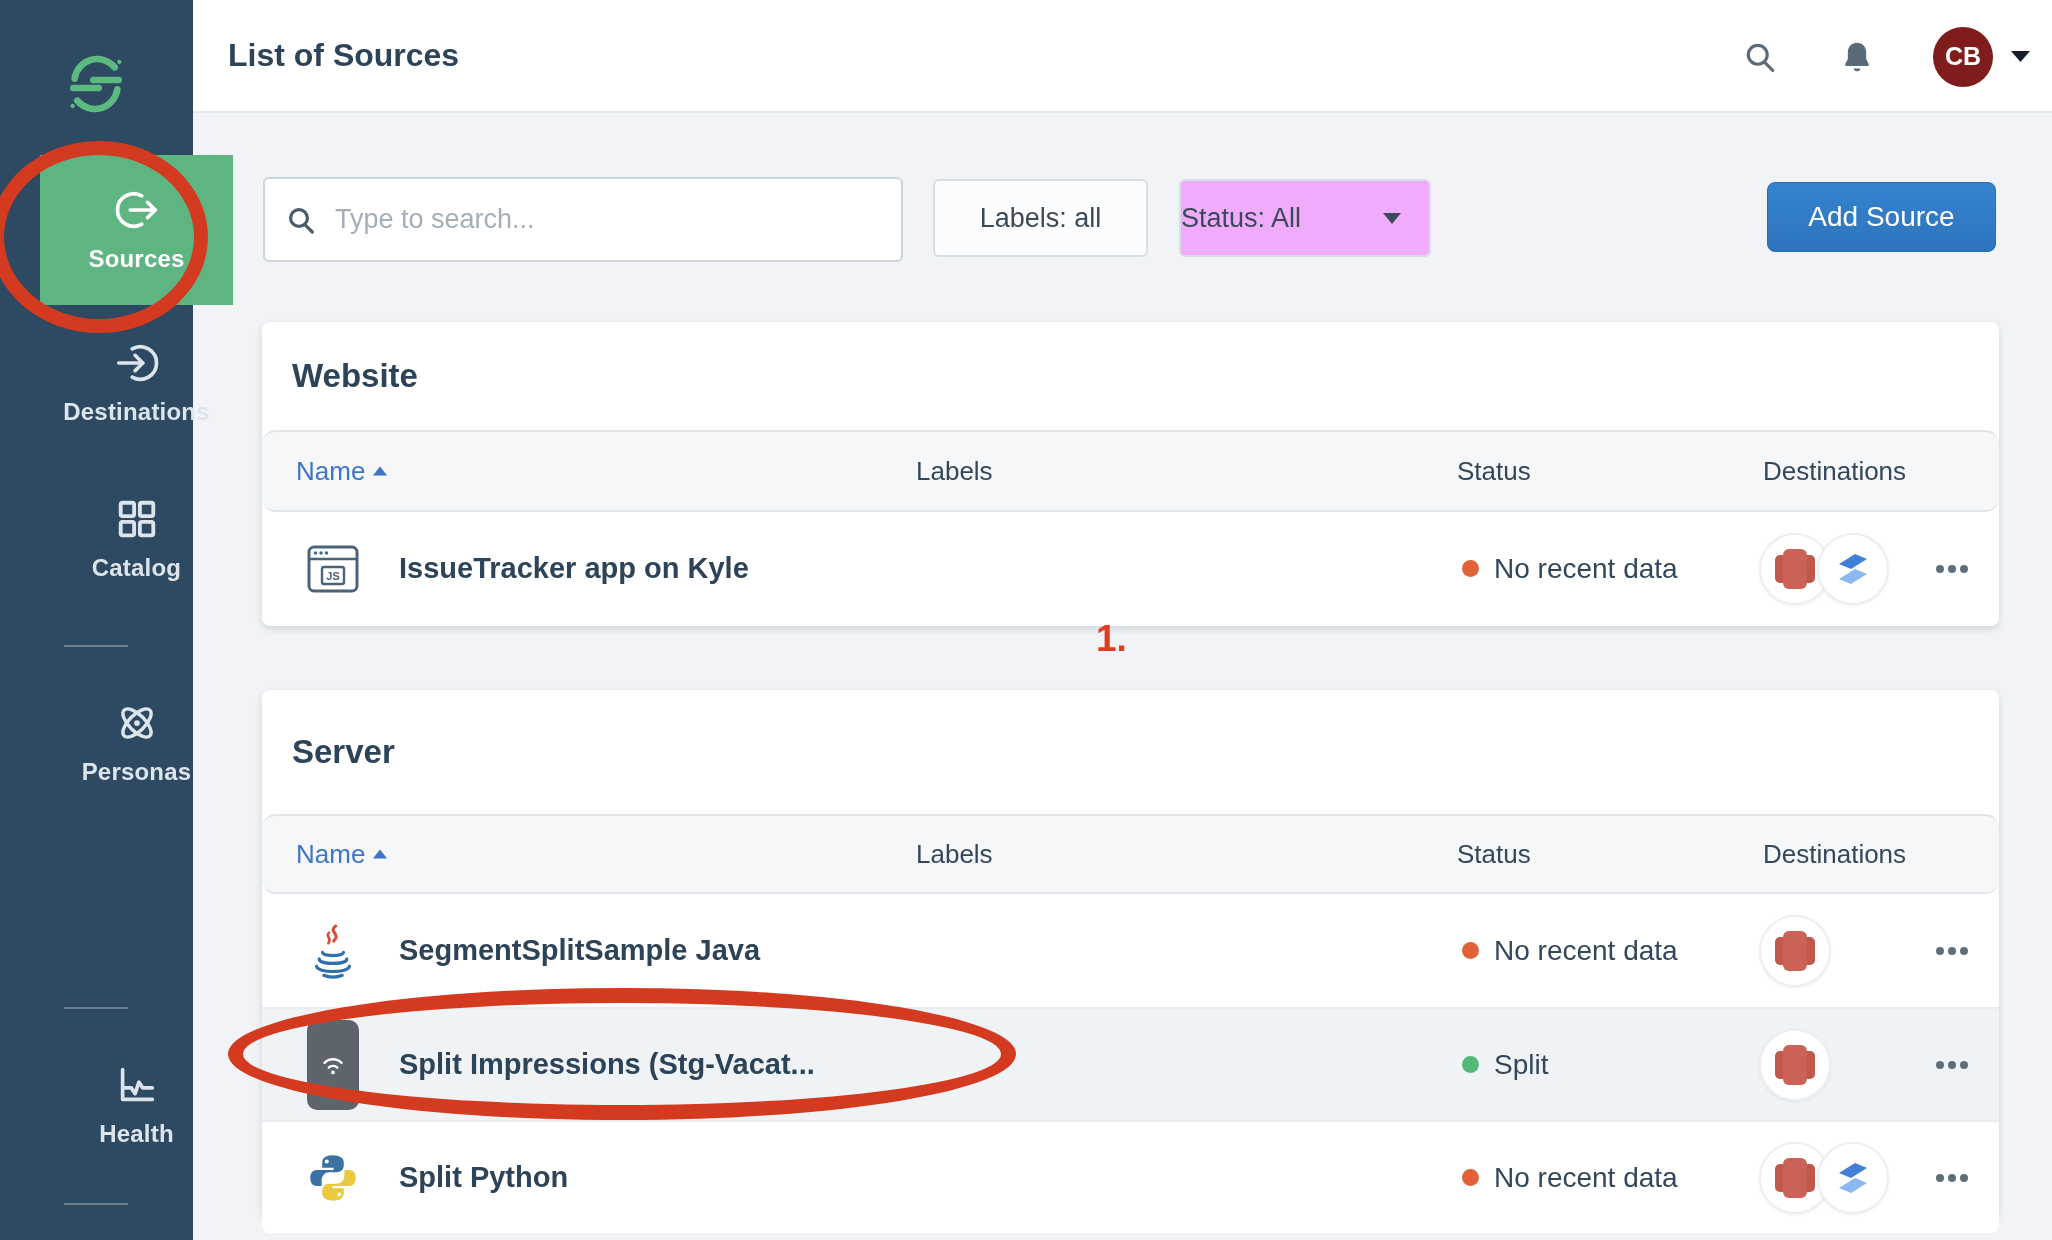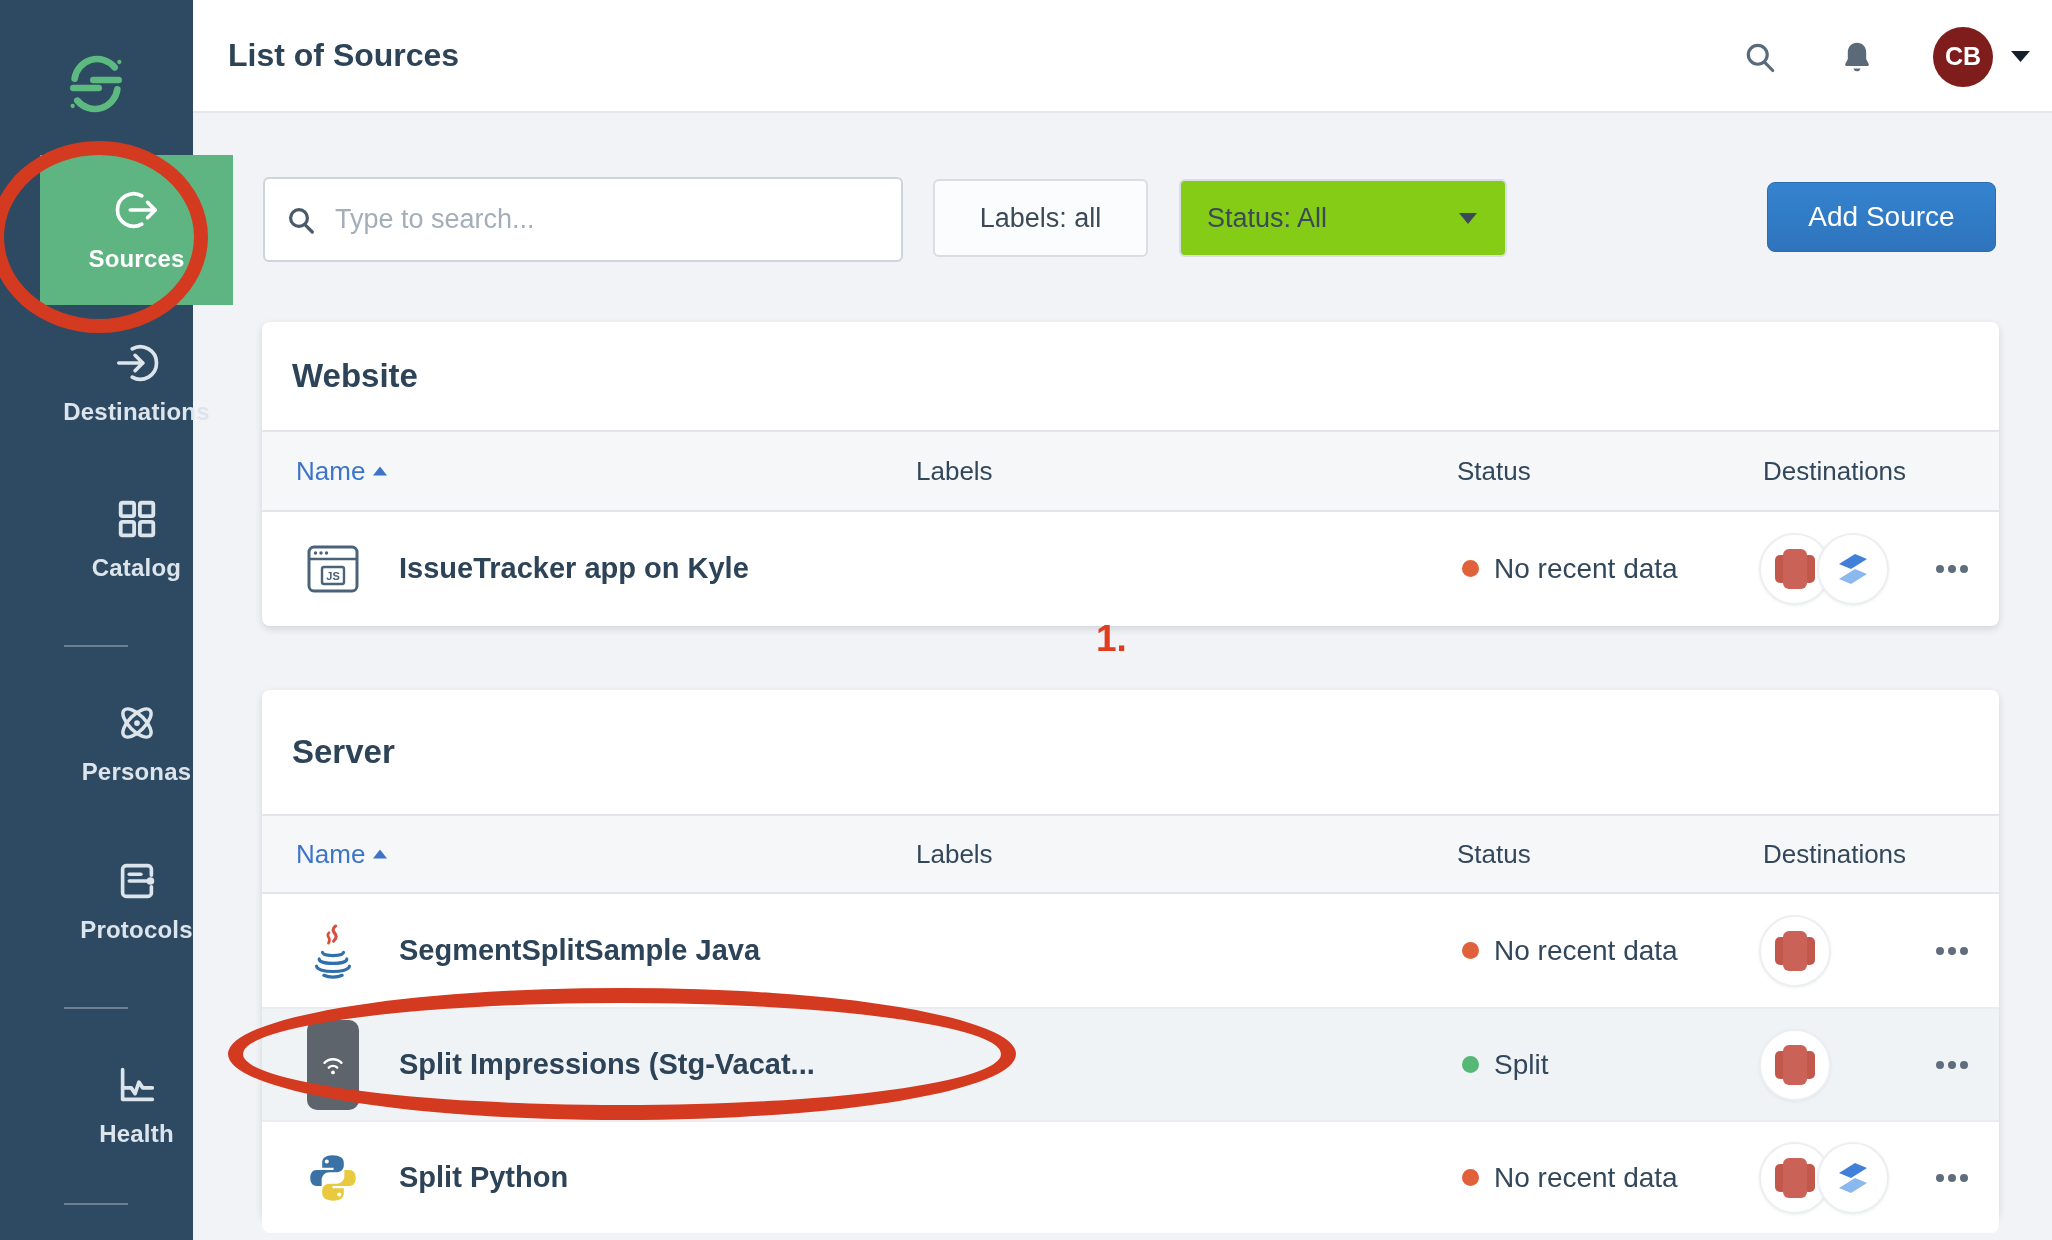--- a/index.html
+++ b/index.html
@@ -22,33 +22,33 @@
   .page-title { font-size:32px; font-weight:600; color:#2d4358; margin-left:35px; }
   .topbar-actions { position:absolute; right:22px; top:0; height:113px; display:flex; align-items:center; }
   .icon-btn { background:none; border:none; cursor:pointer; display:flex; align-items:center; }
   .avatar { width:60px; height:60px; border-radius:50%; background:#7f1d1d; color:#fff; font-size:25px; font-weight:600; display:flex; align-items:center; justify-content:center; cursor:pointer; }
   
   .search-box { position:absolute; left:263px; top:177px; width:640px; height:85px; background:#fff; border:2px solid #ccd4dc; border-radius:6px; display:flex; align-items:center; padding:16px 20px; }
   .search-box input { border:none; outline:none; flex:1; font-size:27px; color:#3c4a58; margin-left:18px; font-family:inherit; background:transparent; }
   .search-box input::placeholder { color:#a3aeb9; }
   .filter-btn { position:absolute; height:78px; top:179px; background:#fbfcfd; border:2px solid #d8dee4; border-radius:6px; font-size:27px; color:#3c4a58; display:flex; align-items:center; justify-content:center; cursor:pointer; font-family:inherit; }
   .labels-btn { left:933px; width:215px; }
-  .status-btn { left:1179px; width:328px; background:#84cc16; justify-content:flex-start; padding-left:26px; }
+  .status-btn { left:1179px; width:252px; background:#f0abfc; justify-content:flex-start; }
   .caret { width:0; height:0; border-left:9px solid transparent; border-right:9px solid transparent; border-top:11px solid #3c4a58; }
   .status-btn .caret { position:absolute; right:28px; }
   .primary-btn { position:absolute; left:1767px; top:182px; width:229px; height:70px; background:linear-gradient(#3583cf,#2e74bd); border:1px solid #2a6cb2; border-radius:8px; color:#fff; font-size:28px; font-weight:500; cursor:pointer; font-family:inherit; }
   
   .card { position:absolute; left:262px; width:1737px; background:#fff; border-radius:8px; box-shadow:0 3px 7px rgba(30,50,75,.15); }
   .card-website { top:322px; height:304px; }
   .card-server  { top:690px; height:528px; }
   .card-title-row { display:flex; align-items:center; padding-left:30px; }
   .card-website .card-title-row { height:108px; }
   .card-server  .card-title-row { height:124px; }
   .section-title { font-size:33px; font-weight:600; color:#2d4358; }
-  .thead { position:relative; height:82px; background:#f5f7f9; border-top:2px solid #e2e6ea; border-bottom:2px solid #e2e6ea; }
+  .thead { position:relative; height:82px; background:#f5f7f9; border-top:2px solid #e2e6ea; border-bottom:2px solid #e2e6ea;border-radius:14px; }
   .card-server .thead { height:80px; }
   .th { position:absolute; top:50%; transform:translateY(-50%); font-size:26px; color:#33475b; white-space:nowrap; }
   .th-name { left:34px; color:#3d74c9; cursor:pointer; display:flex; align-items:center; gap:8px; }
   .sort-asc { width:0; height:0; border-left:7px solid transparent; border-right:7px solid transparent; border-bottom:9px solid #3d74c9; display:inline-block; }
   .th-labels { left:654px; }
   .th-status { left:1195px; }
   .th-destinations { left:1501px; }
   .row { position:relative; height:113px; background:#fff; cursor:pointer; }
   .row + .row { border-top:2px solid #e9edf1; }
   .row.last { border-radius:0 0 8px 8px; }
@@ -128,31 +128,20 @@
     <span class="nav-icon">
       <svg viewBox="0 0 24 24" fill="none" stroke="#dde5ec" stroke-width="1.8">
         <ellipse cx="12" cy="12" rx="9.5" ry="4.2" transform="rotate(45 12 12)"></ellipse>
         <ellipse cx="12" cy="12" rx="9.5" ry="4.2" transform="rotate(-45 12 12)"></ellipse>
         <circle cx="12" cy="12" r="1.5" fill="#dde5ec" stroke="none"></circle>
       </svg>
     </span>
     <span class="nav-label">Personas</span>
   </div>
 
-  <div class="nav-item" style="top:858px;">
-    <span class="nav-icon">
-      <svg viewBox="0 0 24 24" fill="none" stroke="#dde5ec" stroke-width="1.9" stroke-linecap="round">
-        <path d="M19.5 9 V5.8 A1.8 1.8 0 0 0 17.7 4 H6.3 A1.8 1.8 0 0 0 4.5 5.8 V18.2 A1.8 1.8 0 0 0 6.3 20 H17.7 A1.8 1.8 0 0 0 19.5 18.2 V15"></path>
-        <path d="M8 8.5 H14"></path>
-          <path d="M8 12 H17"></path>
-        <circle cx="19" cy="12" r="2" fill="#dde5ec" stroke="none"></circle>
-      </svg>
-    </span>
-    <span class="nav-label">Protocols</span>
-  </div>
 
   <div class="side-divider" style="top:1007px;"></div>
 
   <div class="nav-item" style="top:1062px;">
     <span class="nav-icon">
       <svg viewBox="0 0 24 24" fill="none" stroke="#dde5ec" stroke-width="1.9" stroke-linecap="round" stroke-linejoin="round">
         <path d="M4.5 4 V19.5 H20"></path>
         <path d="M4.5 13.5 H9 L11 16.5 L13 10.5 L15 13.5 H20"></path>
       </svg>
     </span>

